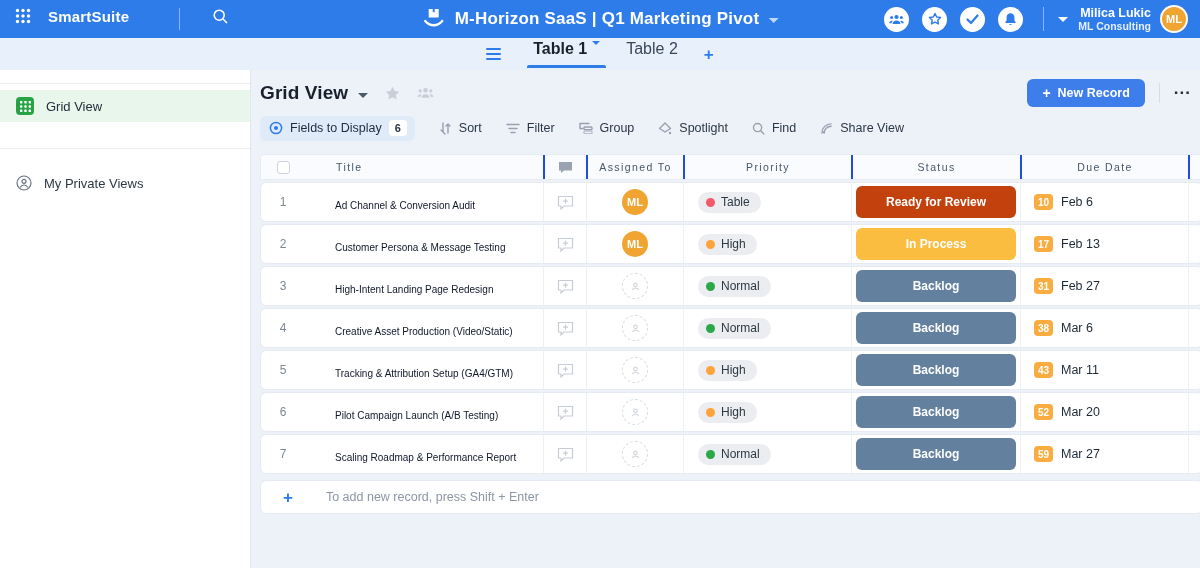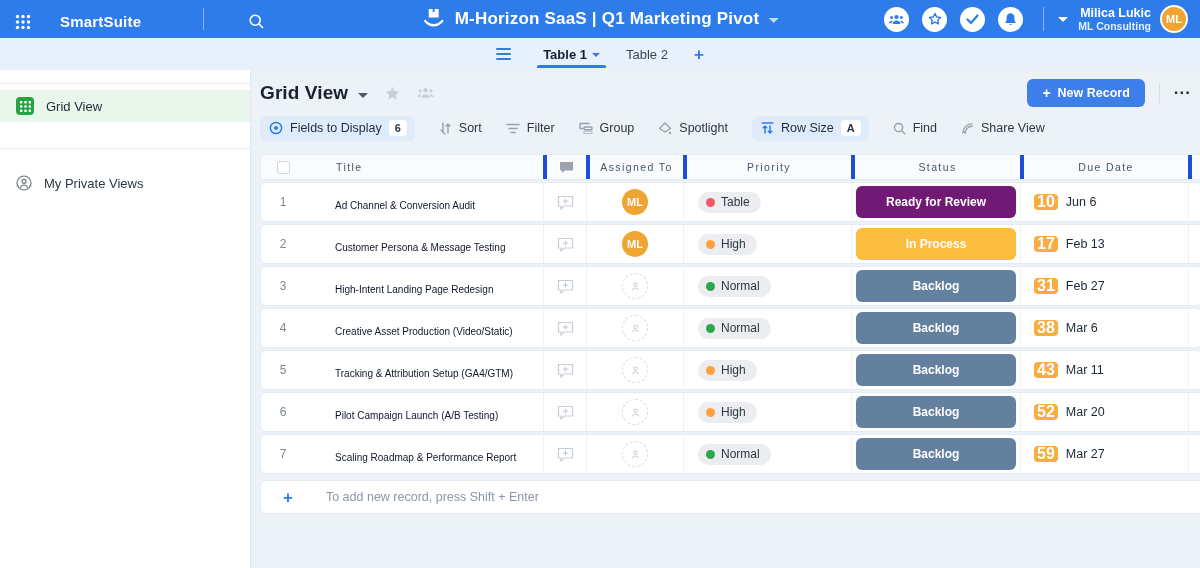--- a/index.html
+++ b/index.html
@@ -1,41 +1,41 @@
 <!DOCTYPE html>
 <html><head>
 <meta charset="utf-8">
 <style>
   * { margin:0; padding:0; box-sizing:border-box; }
   html,body { width:1200px; height:568px; overflow:hidden; font-family:"Liberation Sans", sans-serif; background:#EDF1F8; }
 
   
   .app-header { height:38px; background:#2E7CE9; display:flex; align-items:center; position:relative; color:#fff; }
-  .hdr-left { display:flex; align-items:flex-end; gap:12px; }
+  .hdr-left { display:flex; align-items:flex-start; gap:0; }
   .apps-btn { width:46px; display:flex; justify-content:center; align-items:center; cursor:pointer; }
   .app-name { font-size:15px; font-weight:bold; letter-spacing:.2px; margin-left:2px; }
   .hdr-divider { width:1px; height:22px; background:rgba(255,255,255,.45); margin:0 0 0 50px; }
   .hdr-search { margin-left:32px; display:flex; align-items:center; cursor:pointer; }
   .hdr-center { position:absolute; left:50%; top:0; height:38px; transform:translateX(-50%); display:flex; align-items:center; gap:9px; white-space:nowrap; }
   .doc-title { font-size:17px; font-weight:bold; letter-spacing:.2px; }
   .title-caret { width:0; height:0; border-left:5px solid transparent; border-right:5px solid transparent; border-top:5px solid #BFD7F9; margin-top:2px; cursor:pointer; }
   .hdr-right { margin-left:auto; display:flex; align-items:center; padding-right:12px; }
   .circle-btn { width:25px; height:25px; border-radius:50%; background:#fff; display:flex; align-items:center; justify-content:center; margin-left:13px; cursor:pointer; }
   .hdr-divider2 { width:1px; height:24px; background:rgba(255,255,255,.45); margin:0 14px 0 20px; }
   .user-caret { width:0; height:0; border-left:5px solid transparent; border-right:5px solid transparent; border-top:5px solid #fff; margin-right:10px; cursor:pointer; }
   .user-block { text-align:right; line-height:1.15; margin-right:9px; cursor:pointer; }
   .user-name { font-size:12.5px; font-weight:bold; }
   .user-org { font-size:10.5px; color:#E3EEFD; font-weight:bold; }
   .avatar { width:28px; height:28px; border-radius:50%; background:#F0A431; border:2px solid rgba(255,255,255,.95); color:#fff; font-size:11px; font-weight:bold; display:flex; align-items:center; justify-content:center; cursor:pointer; }
 
   
   .tab-bar { height:32px; background:#E8F0FB; display:flex; align-items:center; justify-content:center; gap:26px; position:relative; }
   .hamburger { display:flex; flex-direction:column; gap:3px; cursor:pointer; margin-right:6px; }
   .hamburger span { width:15px; height:2px; border-radius:2px; background:#2E7CE9; }
-  .tab { font-size:13px; color:#39475a; display:flex; align-items:center; gap:5px; height:28px; position:relative; cursor:pointer; }
+  .tab { font-size:16px; color:#39475a; display:flex; align-items:flex-start; gap:5px; height:28px; position:relative; cursor:pointer; }
   .tab.active { color:#17222e; font-weight:bold; }
   .tab.active::after { content:""; position:absolute; left:-6px; right:-6px; bottom:0; height:3px; background:#2E7CE9; border-radius:2px 2px 0 0; }
   .tab-caret { width:0; height:0; border-left:4px solid transparent; border-right:4px solid transparent; border-top:4px solid #2E7CE9; margin-top:1px; }
   .tab-add { color:#2E7CE9; font-size:17px; font-weight:bold; cursor:pointer; line-height:1; }
 
   
   .content { display:flex; height:498px; }
   .sidebar { width:251px; background:#fff; border-right:1px solid #E2E6ED; flex-shrink:0; padding-top:13px; }
   .views-head { position:relative; text-align:center; font-size:13px; color:#2c3a48; padding-bottom:14px; }
   .collapse-btn { position:absolute; right:18px; top:-2px; color:#5c6975; font-size:15px; cursor:pointer; }
@@ -67,38 +67,38 @@
   .toolbar { display:flex; align-items:center; margin-top:7px; height:26px; gap:24px; }
   .tb-pill { display:flex; align-items:center; gap:7px; background:#E0EBFA; border-radius:6px; height:25px; padding:0 8px 0 9px; font-size:12.5px; color:#1e2b3a; cursor:pointer; }
   .tb-badge { background:#fff; border-radius:4px; font-size:11px; font-weight:bold; color:#2a3645; padding:2px 6px; }
   .tb-btn { display:flex; align-items:center; gap:7px; font-size:12.5px; color:#2a3645; cursor:pointer; }
   .tb-btn svg, .tb-pill svg { flex-shrink:0; }
 
   
   .table-wrap { margin-top:13px; width:943px; }
   .thead { display:grid; grid-template-columns:44px 238px 43px 97px 168px 169px 168px 15px; height:26px; background:#FAFBFE; border:1px solid #E7EBF2; border-radius:4px 4px 0 0; align-items:center; font-size:10.5px; letter-spacing:1.4px; color:#45576a; }
   .th { height:100%; display:flex; align-items:center; justify-content:center; }
-  .th.bl { border-left:4px solid #1d4ed8; }
+  .th.bl { border-left:2px solid #1d4ed8; }
   .th-select { justify-content:center; }
   .th-title { justify-content:flex-start; padding-left:31px; }
   .checkbox { width:13px; height:13px; border:1px solid #CDD4DF; border-radius:3px; background:#fff; cursor:pointer; }
 
   .tbody { margin-top:2px; }
   .trow { display:grid; grid-template-columns:44px 238px 43px 97px 168px 169px 168px 15px; background:#fff; border:1px solid #E6EAF1; border-radius:6px; margin-bottom:2px; min-height:40px; }
   .cell { display:flex; align-items:center; position:relative; }
   .cell.bl { border-left:1px solid #EDF0F5; }
   .c-num { justify-content:center; font-size:12px; color:#7E8895; }
   .c-title { padding:14px 6px 7px 30px; font-size:10px; color:#0f172a; line-height:16px; }
   .c-comment, .c-assign { justify-content:center; }
   .c-priority { padding-left:14px; }
   .pill { display:flex; align-items:center; gap:6px; background:#EBEDF0; border-radius:11px; height:21px; padding:0 11px 0 8px; font-size:12px; color:#2c3842; cursor:pointer; }
   .dot { width:9px; height:9px; border-radius:50%; }
   .status-btn { position:absolute; left:4px; right:4px; top:3px; bottom:3px; border-radius:6px; display:flex; align-items:center; justify-content:center; color:#fff; font-size:12px; font-weight:bold; cursor:pointer; }
   .c-due { padding-left:13px; gap:8px; }
-  .due-badge { min-width:19px; height:16px; border-radius:4px; background:#F9AC3F; color:#fff; font-size:16px; font-weight:bold; display:flex; align-items:center; justify-content:center; padding:0 3px; }
+  .due-badge { min-width:19px; height:16px; border-radius:4px; background:#F9AC3F; color:#fff; font-size:10px; font-weight:bold; display:flex; align-items:center; justify-content:center; padding:0 3px; }
   .due-text { font-size:12.5px; color:#1d2836; }
   .asg-avatar { width:26px; height:26px; border-radius:50%; background:#F0A431; color:#fff; font-size:11px; font-weight:bold; display:flex; align-items:center; justify-content:center; cursor:pointer; }
   .asg-empty { width:26px; height:26px; border-radius:50%; border:1px dashed #D5DAE2; display:flex; align-items:center; justify-content:center; cursor:pointer; }
 
   .add-row { display:flex; align-items:center; background:#fff; border:1px solid #E6EAF1; border-radius:6px; height:34px; margin-top:6px; width:100%; cursor:text; }
   .add-plus { color:#2E7CE9; font-size:17px; font-weight:bold; margin:0 0 0 22px; line-height:1; }
   .add-hint { font-size:12.5px; color:#8C96A4; margin-left:33px; }
 </style>
 </head>
 <body>
@@ -293,29 +293,20 @@
           </svg>
         <span>Group</span>
       </div>
       <div class="tb-btn">
         <svg width="14" height="13" viewBox="0 0 14 13" fill="none" stroke="#97A1AF" stroke-width="1.4" stroke-linejoin="round">
             <path d="M7 1L12.5 6.5 7 10 1.5 6.5z"></path>
             <circle cx="12" cy="11" r="1.2" fill="#97A1AF" stroke="none"></circle>
           </svg>
         <span>Spotlight</span>
       </div>
-      <div class="tb-pill">
-        <svg width="13" height="13" viewBox="0 0 13 13" fill="none" stroke="#2E7CE9" stroke-width="1.5" stroke-linecap="round">
-            <line x1="1.2" y1="1" x2="11.8" y2="1"></line>
-            <path d="M4 4v7M4 4L2.3 5.7M4 4l1.7 1.7"></path>
-            <path d="M9 11V4M9 11l-1.7-1.7M9 11l1.7-1.7" transform="translate(0,0)"></path>
-          </svg>
-        <span>Row Size</span>
-        <span class="tb-badge">A</span>
-      </div>
       <div class="tb-btn">
         <svg width="13" height="13" viewBox="0 0 14 14" fill="none" stroke="#97A1AF" stroke-width="1.5">
             <circle cx="6" cy="6" r="4.4"></circle>
             <line x1="9.4" y1="9.4" x2="12.8" y2="12.8" stroke-linecap="round"></line>
           </svg>
         <span>Find</span>
       </div>
       <div class="tb-btn">
         <svg width="13" height="13" viewBox="0 0 14 14" fill="none" stroke="#97A1AF" stroke-width="1.5" stroke-linecap="round">
             <path d="M2 12a10 10 0 0 1 10-10" opacity=".9"></path>
@@ -362,25 +353,25 @@
     <div class="cell c-assign bl">
               <div class="asg-avatar">ML</div>
             </div>
     <div class="cell c-priority bl">
       <span class="pill">
         <span class="dot" style="background: rgb(244, 88, 107);"></span>
         <span>Table</span>
       </span>
     </div>
     <div class="cell c-status bl">
-      <div class="status-btn" style="background: #701a75;">Ready for Review</div>
+      <div class="status-btn" style="background: #c2410c;">Ready for Review</div>
     </div>
     <div class="cell c-due bl">
       <span class="due-badge">10</span>
-      <span class="due-text">Jun 6</span>
+      <span class="due-text">Feb 6</span>
     </div>
     <div class="cell bl"></div>
   </div>
 
   <div class="trow">
     <div class="cell c-num">
               <span>2</span>
             </div>
     <div class="cell c-title">
               <span>Customer Persona &amp; Message Testing</span>

